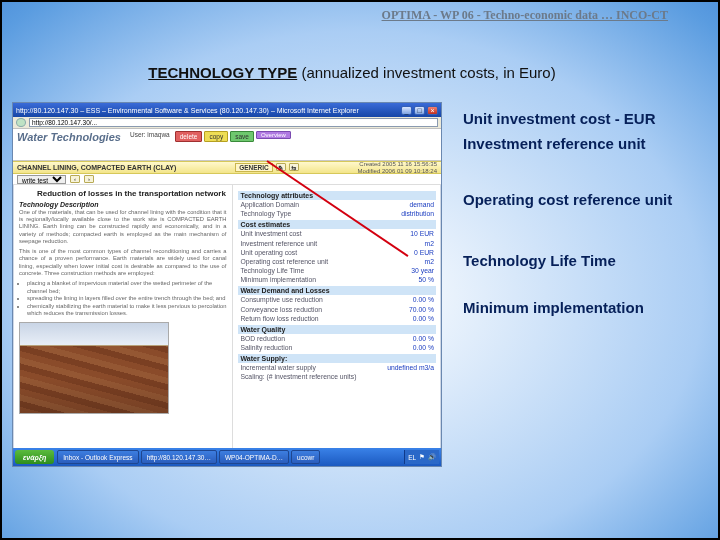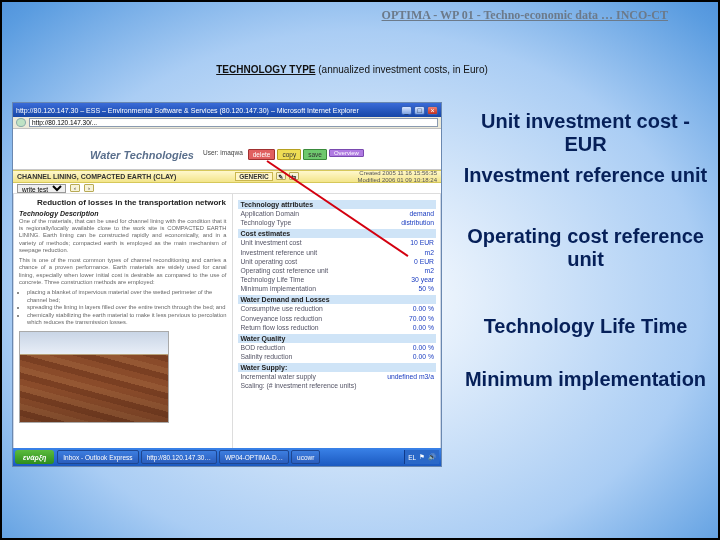--- a/index.html
+++ b/index.html
@@ -43,21 +43,21 @@
     font-size: 30px;
     font-weight: bold;
     color: #111;
     letter-spacing: .5px;
   }
   .subtitle {
     position: absolute;
     top: 62px;
     left: 0; right: 16px;
     text-align: center;
-    font-size: 10px;
+    font-size: 15px;
     color: #111;
   }
   .subtitle .st-label { text-decoration: underline; font-weight: bold; }
   .browser {
     position: absolute;
     top: 100px;
     left: 10px;
     width: 430px;
     height: 365px;
     background: #fff;
@@ -99,22 +99,22 @@
     height: 9px;
     font-size: 6.5px;
     border: 1px solid #8a9ab0;
     padding: 0 2px;
   }
   .header-strip {
     height: 32px;
     background: #fff;
     display: flex;
     align-items: flex-start;
-    justify-content: center;
-    padding: 20px 4px;
+    justify-content: flex-start;
+    padding: 2px 4px;
     border-bottom: 1px solid #c8c8c8;
     position: relative;
   }
   .wt-title { color:#5a6f8c; font-size:11px; font-style: italic; font-weight: bold; }
   .top-btns { display:flex; gap:2px; align-items:flex-start; flex-wrap: wrap; width: 170px; justify-content: flex-end;}
   .pill { font-size: 6.5px; padding: 1px 4px; border-radius: 1px; border: 1px solid #888; background:#e8e8e0; color:#333; }
   .pill.red { background:#e06060; border-color:#a03030; color:#fff; }
   .pill.yel { background:#eedd55; border-color:#b6a020; }
   .pill.grn { background:#6ec86e; border-color:#3a8a3a; }
   .pill.pur { background:#b07ae2; border-color:#7a4ab0; color:#fff; font-size:6px; padding:0 4px;}
@@ -187,35 +187,35 @@
     transform: rotate(34deg);
     pointer-events: none;
   }
 
   .rt-labels {
     position: absolute;
     right: 10px;
     top: 108px;
     width: 245px;
     color: #062059;
-    font-size: 20px;
+    font-size: 15px;
     font-weight: bold;
-    text-align: center;
+    text-align: left;
   }
   .rt-labels > div { margin-bottom: 0; line-height: 1.15; }
   .gap-s { height: 8px; }
   .gap-m { height: 30px; }
   .gap-l { height: 44px; }
 </style>
 </head>
 <body>
 
 <div class="slide">
 
-  <div class="topline">OPTIMA - WP 01 - Techno-economic data … INCO-CT</div>
+  <div class="topline">OPTIMA - WP 06 - Techno-economic data … INCO-CT</div>
 
 
   <div class="subtitle">
     <span class="st-label">TECHNOLOGY TYPE</span><span>  (annualized investment costs, in Euro)</span>
   </div>
 
   <div class="browser">
 
     <div class="tb-titlebar">
       <span>http://80.120.147.30 – ESS – Environmental Software &amp; Services (80.120.147.30) – Microsoft Internet Explorer</span>

